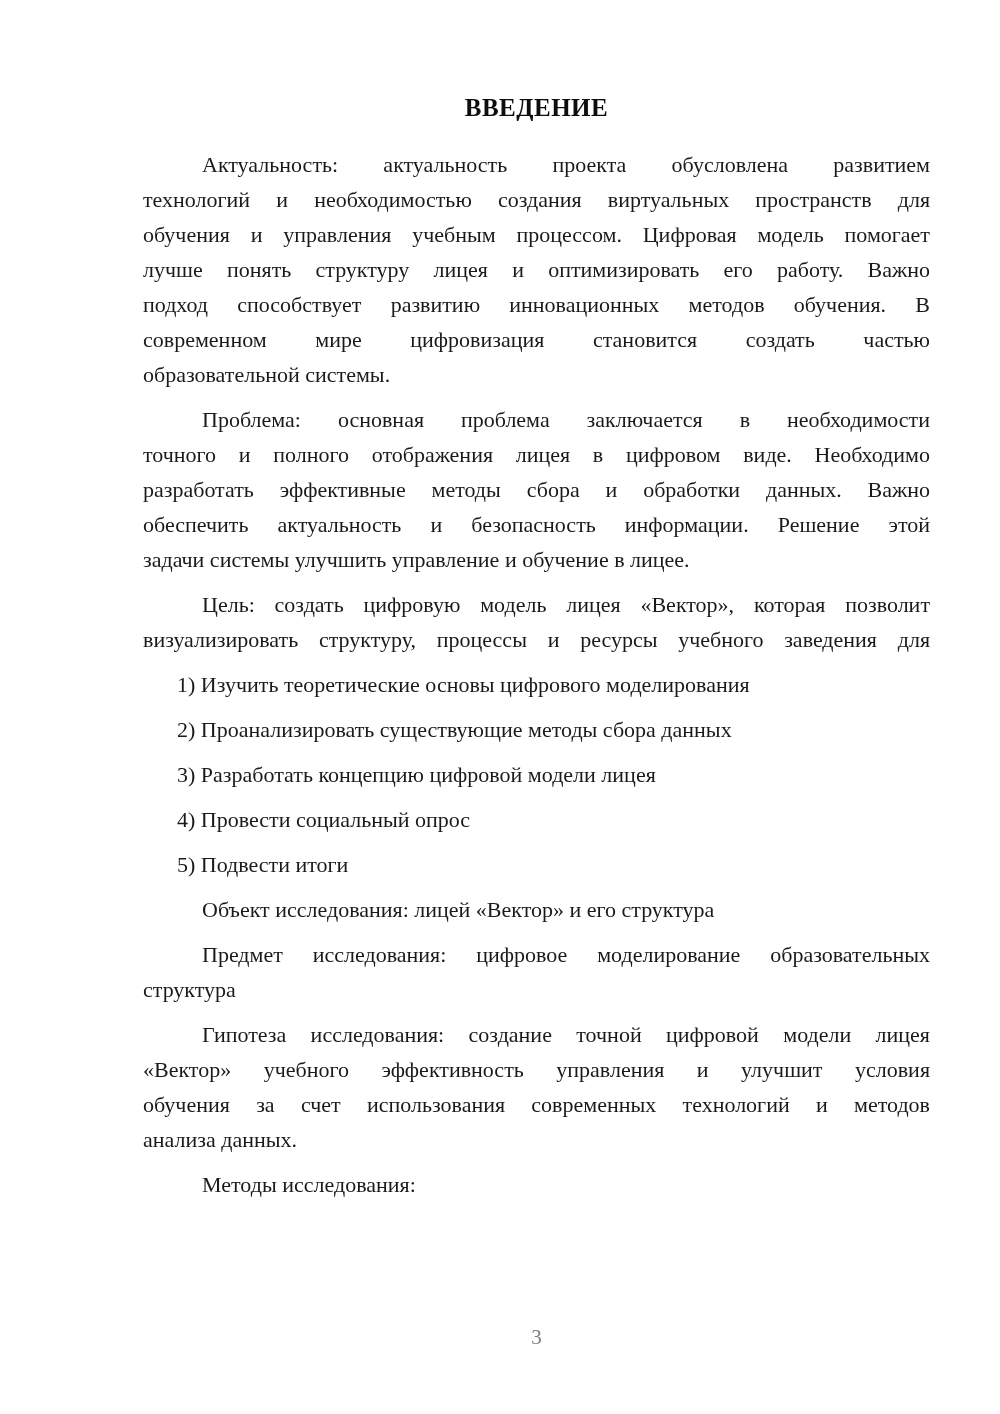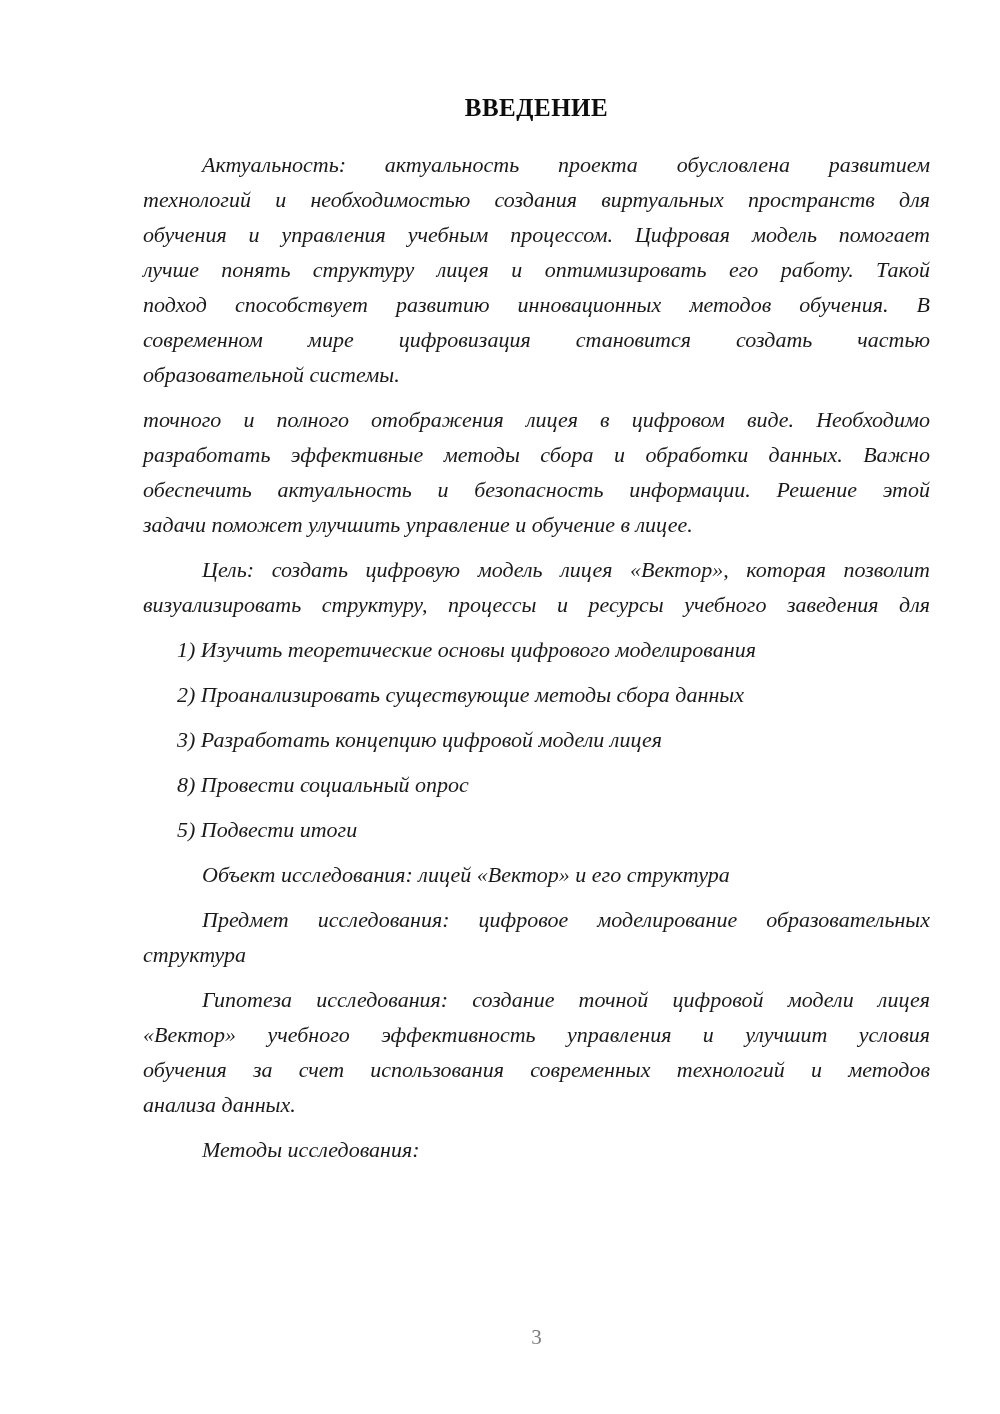--- a/index.html
+++ b/index.html
@@ -32,21 +32,20 @@
     color: #0d0d0d;
     letter-spacing: 0.5px;
   }
   .block {
     margin: 0 0 10px 0;
     font-size: 22px;
   }
   .line {
     line-height: 35px;
     white-space: normal;
-    font-style: italic;
   }
   .paragraph .line {
     text-align: justify;
     text-align-last: justify;
   }
   .paragraph .line.last {
     text-align-last: left;
   }
   .paragraph .line.first {
     text-indent: 59px;
@@ -71,46 +70,47 @@
 <body>
 
 <div class="page">
   <div class="content">
     <h1 class="doc-title">ВВЕДЕНИЕ</h1>
     <section>
         <div class="block paragraph">
           <div class="line first">Актуальность: актуальность проекта обусловлена развитием</div>
           <div class="line">технологий и необходимостью создания виртуальных пространств для</div>
           <div class="line">обучения и управления учебным процессом. Цифровая модель помогает</div>
-          <div class="line">лучше понять структуру лицея и оптимизировать его работу. Такой</div>
+          <div class="line">лучше понять структуру лицея и оптимизировать его работу. Важно</div>
           <div class="line">подход способствует развитию инновационных методов обучения. В</div>
           <div class="line">современном мире цифровизация становится создать частью</div>
           <div class="line last">образовательной системы.</div>
         </div>
         <div class="block paragraph">
+          <div class="line first">Проблема: основная проблема заключается в необходимости</div>
           <div class="line">точного и полного отображения лицея в цифровом виде. Необходимо</div>
           <div class="line">разработать эффективные методы сбора и обработки данных. Важно</div>
           <div class="line">обеспечить актуальность и безопасность информации. Решение этой</div>
-          <div class="line last">задачи поможет улучшить управление и обучение в лицее.</div>
+          <div class="line last">задачи системы улучшить управление и обучение в лицее.</div>
         </div>
         <div class="block paragraph">
           <div class="line first">Цель: создать цифровую модель лицея «Вектор», которая позволит</div>
           <div class="line">визуализировать структуру, процессы и ресурсы учебного заведения для</div>
         </div>
         <div class="block list-item">
           <div class="line first last">1) Изучить теоретические основы цифрового моделирования</div>
         </div>
         <div class="block list-item">
           <div class="line first last">2) Проанализировать существующие методы сбора данных</div>
         </div>
         <div class="block list-item">
           <div class="line first last">3) Разработать концепцию цифровой модели лицея</div>
         </div>
         <div class="block list-item">
-          <div class="line first last">8) Провести социальный опрос</div>
+          <div class="line first last">4) Провести социальный опрос</div>
         </div>
         <div class="block list-item">
           <div class="line first last">5) Подвести итоги</div>
         </div>
         <div class="block paragraph">
           <div class="line first last">Объект исследования: лицей «Вектор» и его структура</div>
         </div>
         <div class="block paragraph">
           <div class="line first">Предмет исследования: цифровое моделирование образовательных</div>
           <div class="line last">структура</div>

